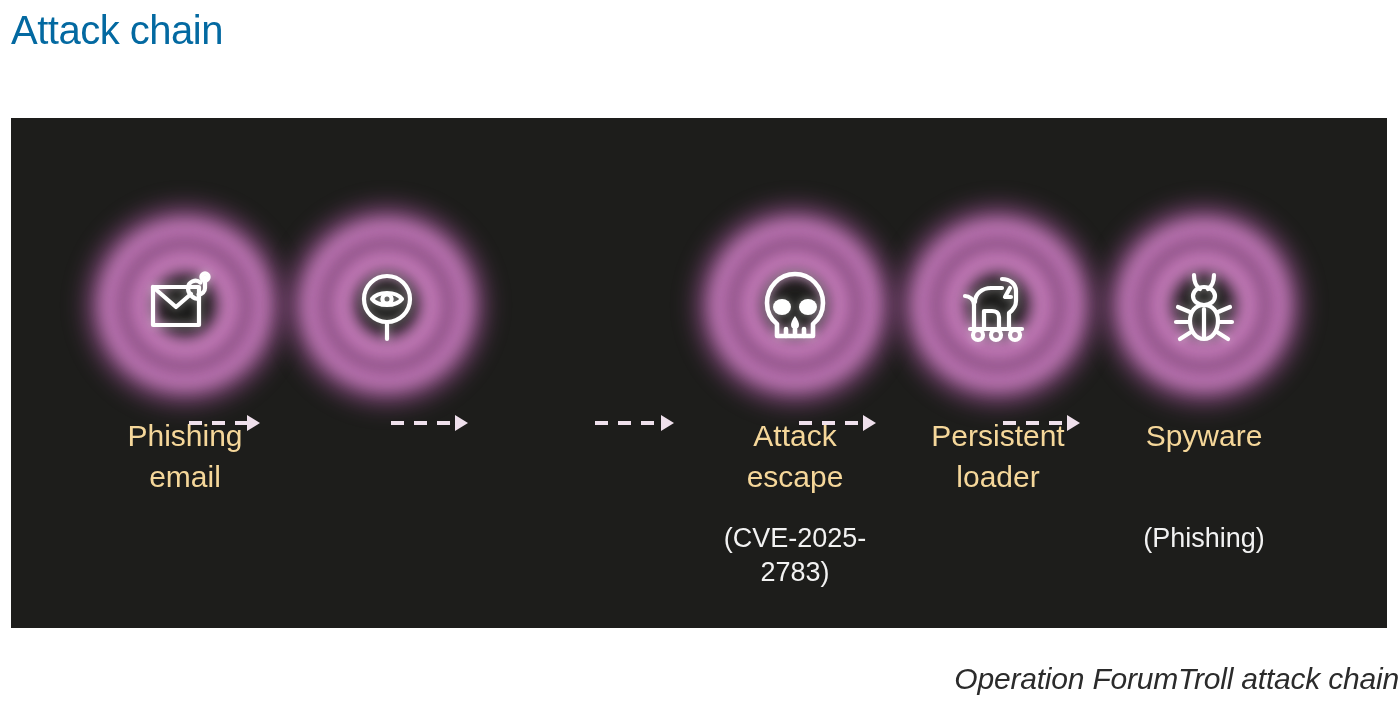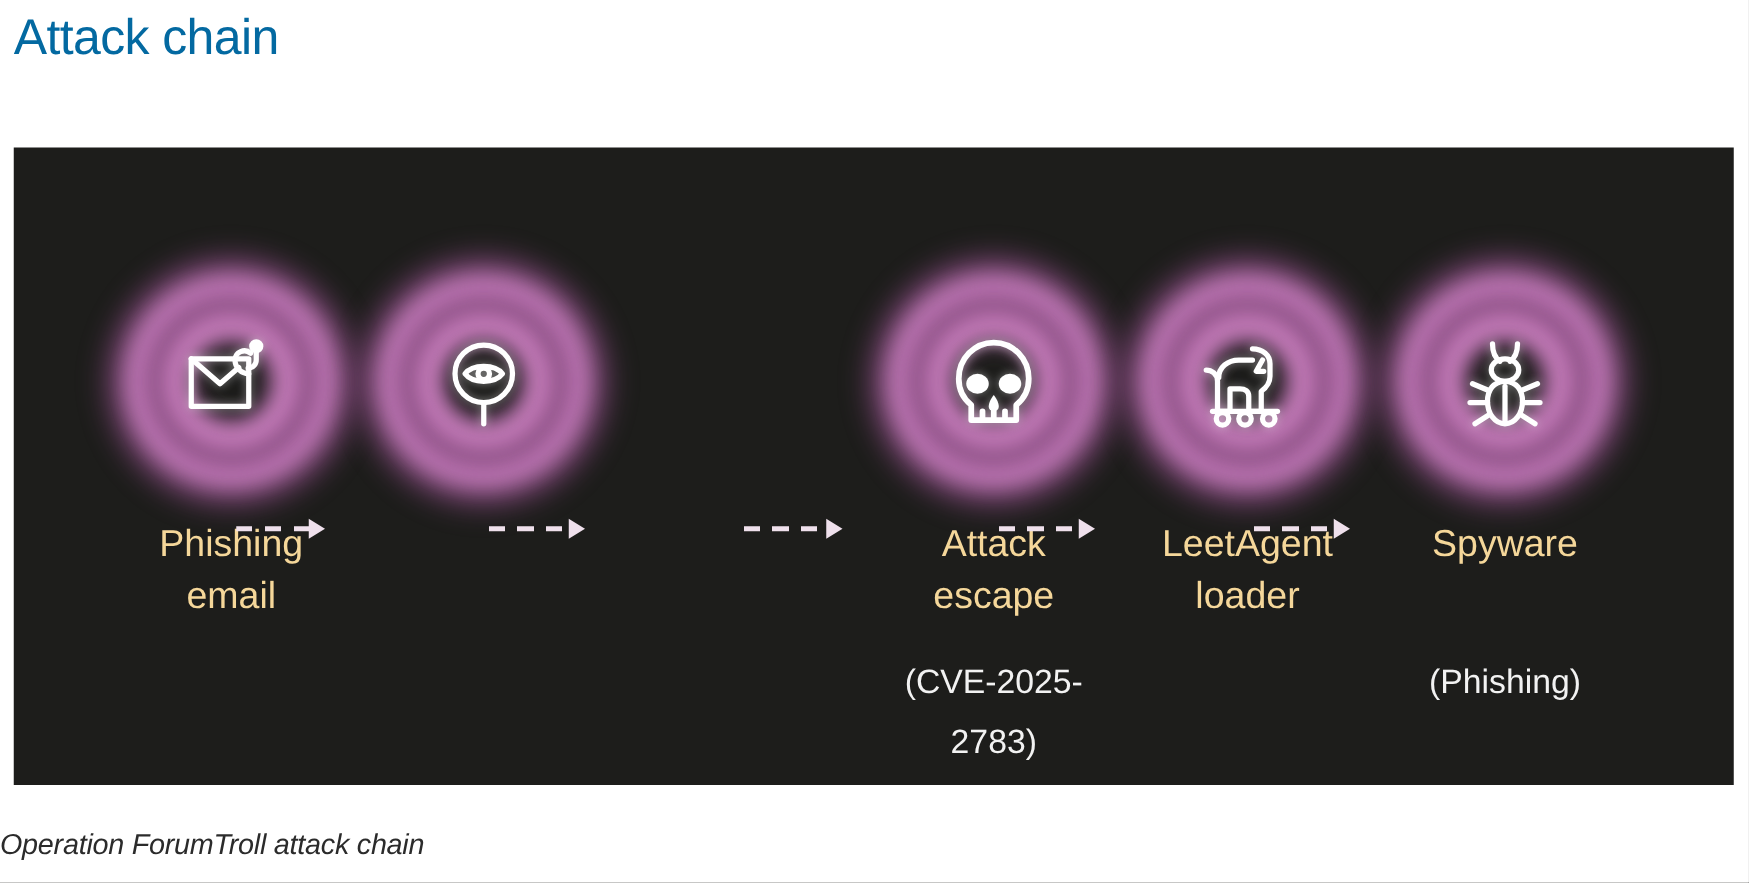--- a/index.html
+++ b/index.html
@@ -120,21 +120,21 @@
   }
 
   .node-sub {
     position: absolute;
     left: 0;
     top: 403px;
     width: 100%;
     text-align: center;
     color: #f2f2f2;
     font-size: 27px;
-    line-height: 48px;
+    line-height: 34px;
   }
 
   .connector {
     position: absolute;
     top: 297px;
     height: 16px;
     display: flex;
     align-items: center;
   }
   .connector .dashes {
@@ -151,22 +151,22 @@
     border-bottom: 8px solid transparent;
     border-left: 13px solid #efe0ec;
     margin-left: -1px;
   }
 
   #figure-caption {
     position: absolute;
     left: 0;
     top: 662px;
     width: 1399px;
-    text-align: left;
-    font-size: 23px;
+    text-align: right;
+    font-size: 30px;
     font-style: italic;
     color: #2b2b2b;
     letter-spacing: -0.2px;
   }
 </style>
 </head>
 <body>
 
 <div id="page-title">Attack chain</div>
 
@@ -254,21 +254,21 @@
       <svg viewBox="0 0 100 100" fill="none" stroke="#ffffff" stroke-width="4.2" stroke-linecap="round" stroke-linejoin="round">
         <path d="M54 24 c8 0 14 5 14 12 v10 c0 6 -3 9 -7 12 v16 h-10 v-12 c0 -4 -3 -6 -7 -6 h-8 v18 h-10 v-24 c0 -6 -5 -9 -9 -9"></path>
         <path d="M27 47 c0 -8 7 -14 16 -14 h11"></path>
         <path d="M62 33 l-5 9 h6"></path>
         <path d="M22 74 h52"></path>
         <circle cx="30" cy="80" r="5"></circle>
         <circle cx="48" cy="80" r="5"></circle>
         <circle cx="67" cy="80" r="5"></circle>
       </svg>
     </div>
-    <div class="node-label">LeetAgent
+    <div class="node-label">Persistent
 loader</div>
   </div>
 
   <div class="connector" style="left:992px; width:78px;">
     <div class="dashes" style="width:65px;"></div>
       <div class="head"></div>
   </div>
 
   <div class="chain-node" style="left:1088px;">
     <div class="glow-wrap">

